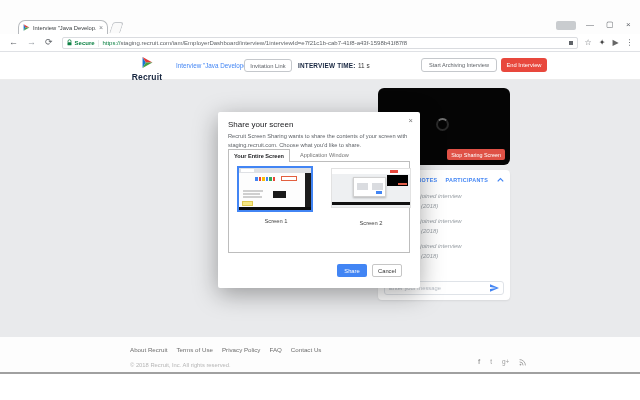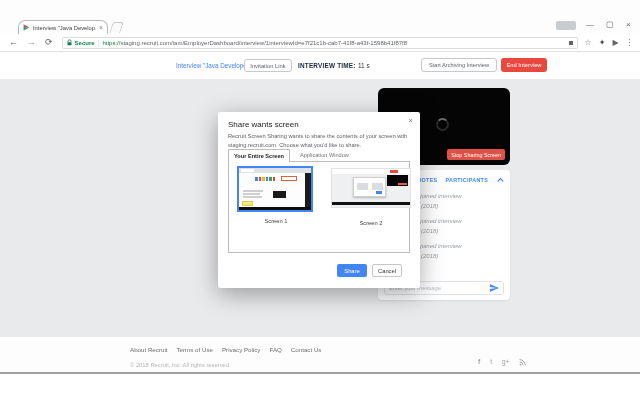--- a/index.html
+++ b/index.html
@@ -144,20 +144,28 @@
       <span id="url-text"><span class="scheme">https://</span><span>staging.recruit.com/iam/EmployerDashboard/interview/1interviewId=e7f21c1b-cab7-41f8-a43f-1598b41f87f8</span></span>
       <span id="omni-page-icon"></span>
     </div>
     <span class="tb-right">☆</span>
     <span class="tb-right" style="color:#444;">✦</span>
     <span class="tb-right" style="color:#666;">▶</span>
     <span class="tb-right">⋮</span>
   </div>
 
   <div class="abs" id="appheader"></div>
+  <div class="abs" id="brand">
+    <svg width="13" height="11" viewBox="0 0 22 20">
+        <polygon points="2,0 2,20 8,10" fill="#1976d2"></polygon>
+        <polygon points="2,0 20,10 8,10" fill="#e53935"></polygon>
+        <polygon points="2,20 20,10 8,10" fill="#43a047"></polygon>
+      </svg>
+    <div id="brand-name">Recruit</div>
+  </div>
   <span class="abs" id="interview-link">Interview "Java Developer"</span>
   <div class="abs" id="invitation-btn">Invitation Link</div>
   <span class="abs" id="time-label">INTERVIEW TIME:</span>
   <span class="abs" id="time-value">11 s</span>
   <div class="abs" id="archive-btn">Start Archiving Interview</div>
   <div class="abs" id="end-btn">End Interview</div>
 
   <div class="abs" id="pagebg"></div>
 
   <div class="abs" id="video-card">
@@ -191,21 +199,21 @@
     <div id="msg-input">
       <input type="text" placeholder="Enter your message" style="">
       <svg width="9" height="8" viewBox="0 0 14 12">
           <path d="M0 12 L14 6 L0 0 L0 4.5 L10 6 L0 7.5 Z" fill="#4285f4"></path>
         </svg>
     </div>
   </div>
 
   <div class="abs" id="modal">
     <span id="modal-close">×</span>
-    <div id="modal-title">Share wants screen</div>
+    <div id="modal-title">Share your screen</div>
     <div id="modal-desc">Recruit Screen Sharing wants to share the contents of your screen with staging.recruit.com. Choose what you'd like to share.</div>
     <div id="dlg-tab-active">Your Entire Screen</div>
     <div id="dlg-tab-inactive">Application Window</div>
     <div id="dlg-box">
       <div id="thumb1">
         <div class="t1-strip"></div>
         <div class="t1-bar">
             <div class="t1-tab"></div>
           </div>
         <div class="t1-google">

